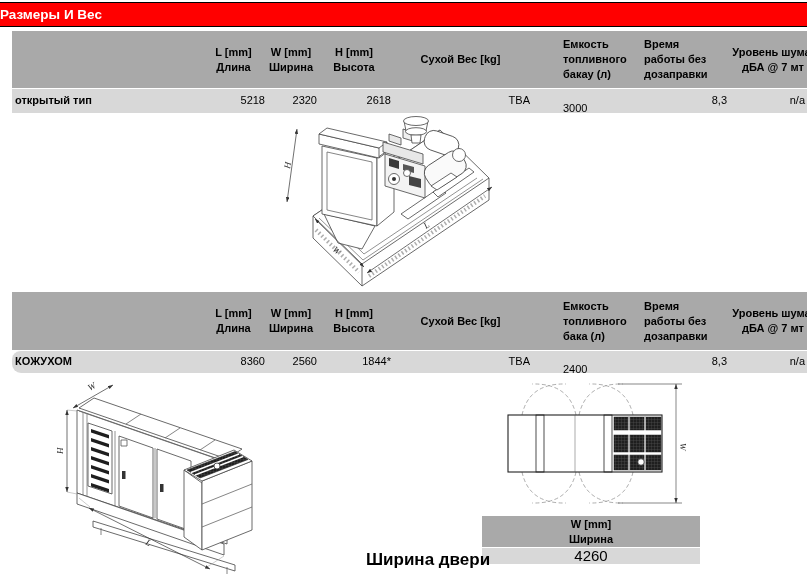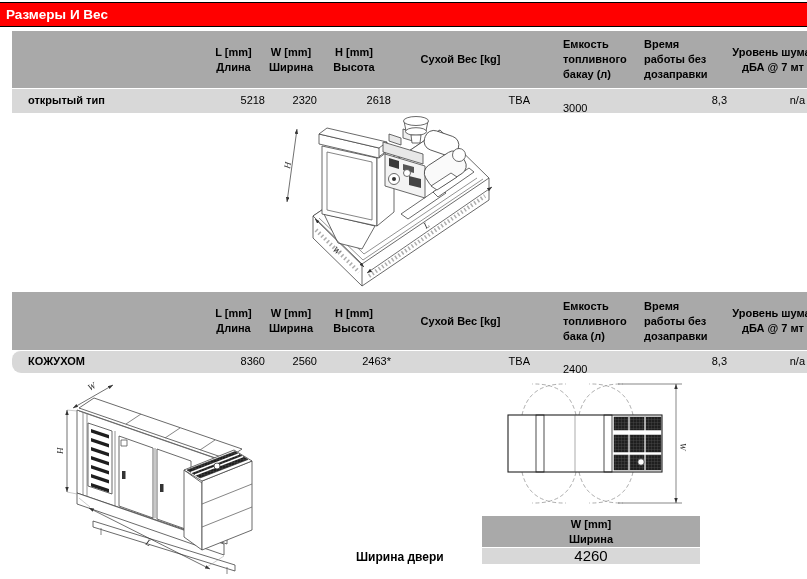--- a/index.html
+++ b/index.html
@@ -1,50 +1,50 @@
 <!DOCTYPE html>
 <html><head>
 <meta charset="utf-8">
 <style>
   html,body{margin:0;padding:0;background:#fff;}
   .page{position:relative;width:807px;height:579px;background:#fff;overflow:hidden;
         font-family:"Liberation Sans",sans-serif;color:#000;}
   
   .titlebar{position:absolute;left:0;right:0;top:2px;height:25px;box-sizing:border-box;
             background:#ff0000;border-top:1px solid #000;border-bottom:1px solid #000;
-            color:#fff;font-weight:bold;font-size:13.5px;line-height:23px;padding-left:6px;}
+            color:#fff;font-weight:bold;font-size:13.5px;line-height:23px;}
   
   .grid-table{position:absolute;left:0;width:807px;display:grid;
               grid-template-columns:190px 63px 52px 74px 139px 112px 85px 92px;}
   .hdr{background:#a9a9a9;}
   .hdr .cell{display:flex;align-items:center;justify-content:center;text-align:center;
              font-weight:bold;font-size:11px;line-height:15px;white-space:pre-line;box-sizing:border-box;}
   .hdr .cell.left{justify-content:flex-start;text-align:left;}
   .hdr .cell.fuel{padding-left:33px;}
   .hdr .cell.run{padding-left:2px;}
   .hdr .cell.noise{}
   .datarow{background:#d8d8d8;font-size:11px;border-top:1px solid #fff;}
   .datarow .cell{box-sizing:border-box;white-space:nowrap;}
-  .datarow .rowlabel{font-weight:bold;text-align:left;padding-left:16px;}
+  .datarow .rowlabel{font-weight:bold;text-align:left;padding-left:3px;}
   .datarow .num{text-align:right;}
   .datarow .leftv{text-align:left;padding-left:33px;margin-top:8px;}
   .datarow .runv{text-align:right;padding-left:2px;}
   .datarow .rightv{text-align:right;padding-right:14px;}
   #open-header,#open-row,#canopy-header,#canopy-row{left:12px;}
   #open-header{top:31px;height:57px;}
   #open-row{top:88px;height:24px;line-height:23px;}
   #canopy-header{top:292px;height:58px;}
   #canopy-row{top:350px;height:22px;line-height:21px;border-radius:9px;}
   
   .door-table{position:absolute;left:482px;top:516px;width:218px;}
   .door-table .dhdr{background:#a9a9a9;height:31px;box-sizing:border-box;padding-top:1px;
                     font-weight:bold;font-size:11px;line-height:15px;text-align:center;white-space:pre-line;}
   .door-table .dval{background:#d8d8d8;height:16px;border-top:1px solid #fff;
                     font-size:15px;line-height:16px;text-align:center;}
-  .door-caption{position:absolute;left:356px;top:550px;font-weight:bold;font-size:12px;}
+  .door-caption{position:absolute;left:366px;top:550px;font-weight:bold;font-size:17px;}
   
   .drawing{position:absolute;}
   #drawing-open{left:283px;top:112px;}
   #drawing-canopy{left:57px;top:378px;}
   #drawing-topview{left:498px;top:380px;}
   svg text{font-family:"Liberation Serif",serif;}
 </style>
 </head>
 <body>
 
@@ -159,21 +159,21 @@
 работы без
 дозаправки</div>
     <div class="cell noise">Уровень шума,
 дБА @ 7 мт</div>
   </div>
 
   <div class="grid-table datarow" id="canopy-row">
     <div class="cell rowlabel">КОЖУХОМ</div>
     <div class="cell num">8360</div>
     <div class="cell num">2560</div>
-    <div class="cell num">2463*</div>
+    <div class="cell num">1844*</div>
     <div class="cell num">TBA</div>
     <div class="cell leftv">2400</div>
     <div class="cell runv">8,3</div>
     <div class="cell rightv">n/a</div>
   </div>
 
   <svg class="drawing" id="drawing-canopy" width="228" height="199" viewBox="0 0 228 199">
     <defs>
       <marker id="ar2" markerWidth="8" markerHeight="6" refX="7" refY="2.5" orient="auto-start-reverse">
         <path d="M0,0 L7,2.5 L0,5 Z" fill="#333"></path>

